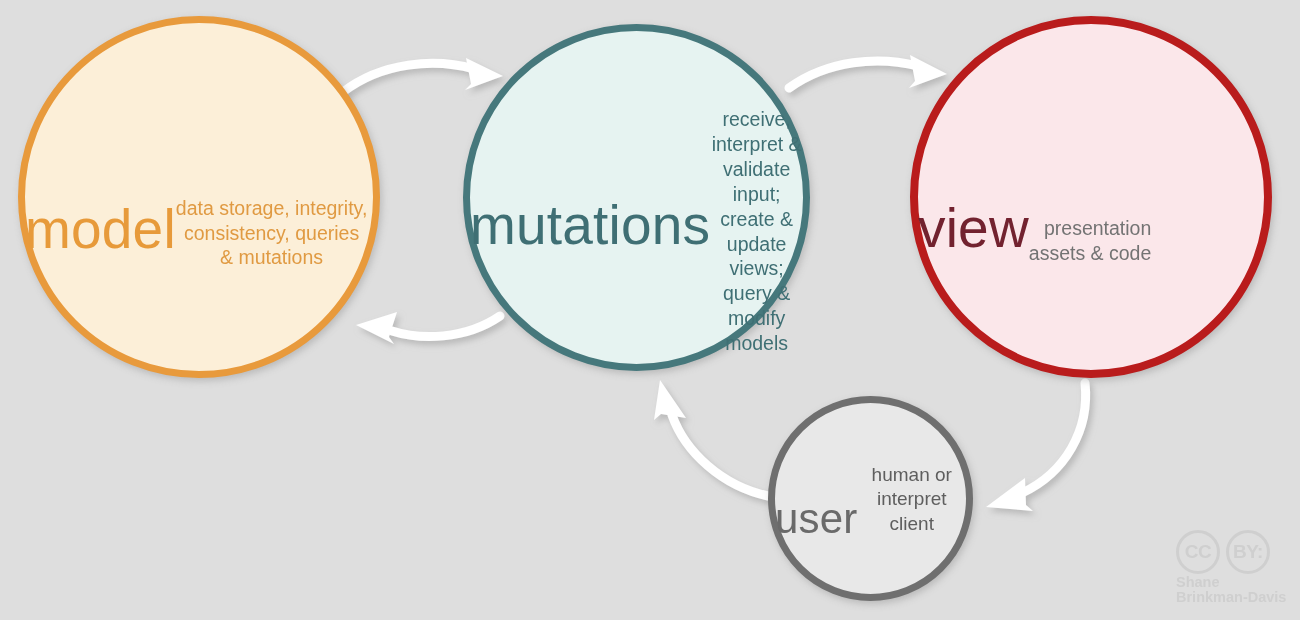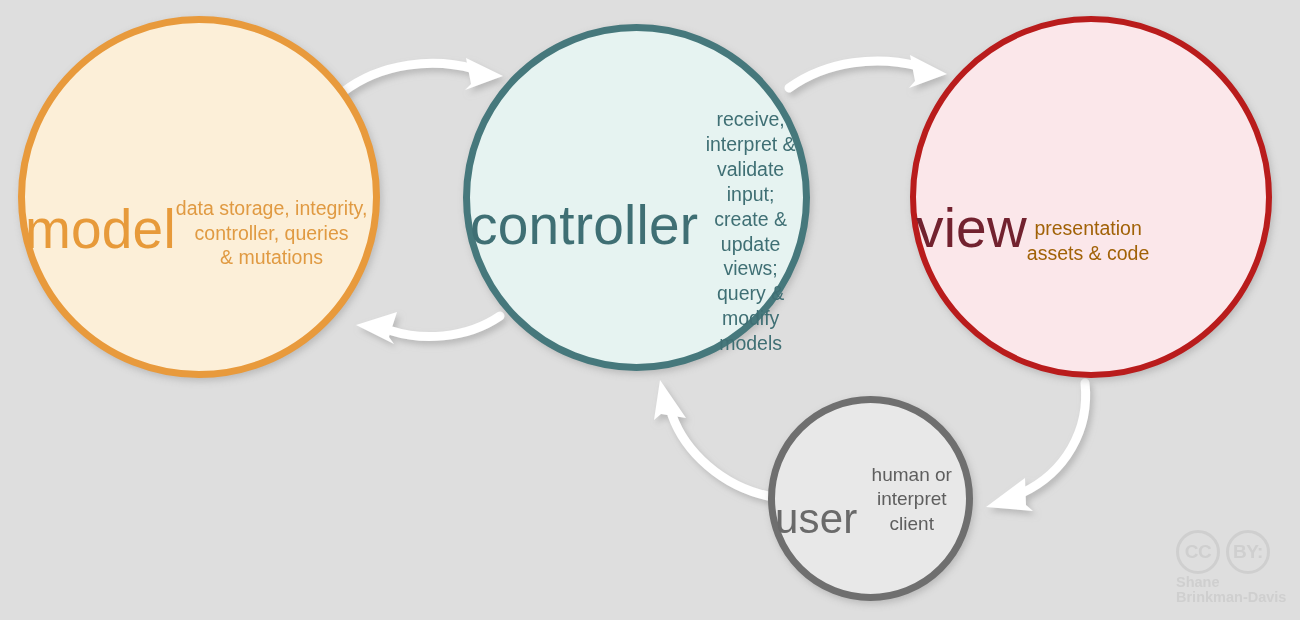--- a/index.html
+++ b/index.html
@@ -82,32 +82,33 @@
     font-size: 19.5px;
     color: #3f6f74;
     margin-top: 68px;
   }
 
   
   #node-view {
     left: 910px; top: 16px;
     width: 362px; height: 362px;
     background: #fbe7ea;
-    border: 6px solid #b91c1c;
+    border: 8px solid #b91c1c;
     box-shadow: 2px 3px 7px rgba(120,120,120,0.35);
   }
   #node-view .node-title {
     font-size: 55px;
     color: #72222f;
     margin-top: 62px;
   }
   #node-view .node-desc {
     font-size: 19.5px;
-    color: #a16207;
+    color: #737373;
     margin-top: 88px;
+    text-align: right;
   }
 
   
   #node-user {
     left: 768px; top: 396px;
     width: 205px; height: 205px;
     background: #e8e8e8;
     border: 7px solid #6f6f6f;
     box-shadow: 2px 3px 7px rgba(120,120,120,0.35);
   }
@@ -193,27 +194,27 @@
     <g filter="url(#softshadow)">
       <path d="M 768 496 C 722 486 685 452 672 415" fill="none" stroke="#ffffff" stroke-width="9" stroke-linecap="round"></path>
       <path d="M 660 380 L 686 418 L 661 414 L 654 420 Z" fill="#ffffff"></path>
     </g>
   </svg>
 
   <div class="node" id="node-model">
     <div class="node-title">model</div>
     <div class="node-desc">
       <div>data storage, integrity,</div>
-      <div>controller, queries</div>
+      <div>consistency, queries</div>
       <div>&amp; mutations</div>
     </div>
   </div>
 
   <div class="node" id="node-controller">
-    <div class="node-title">controller</div>
+    <div class="node-title">mutations</div>
     <div class="node-desc">
       <div>receive, interpret &amp; validate input;</div>
       <div>create &amp; update views;</div>
       <div>query &amp; modify models</div>
     </div>
   </div>
 
   <div class="node" id="node-view">
     <div class="node-title">view</div>
     <div class="node-desc">

